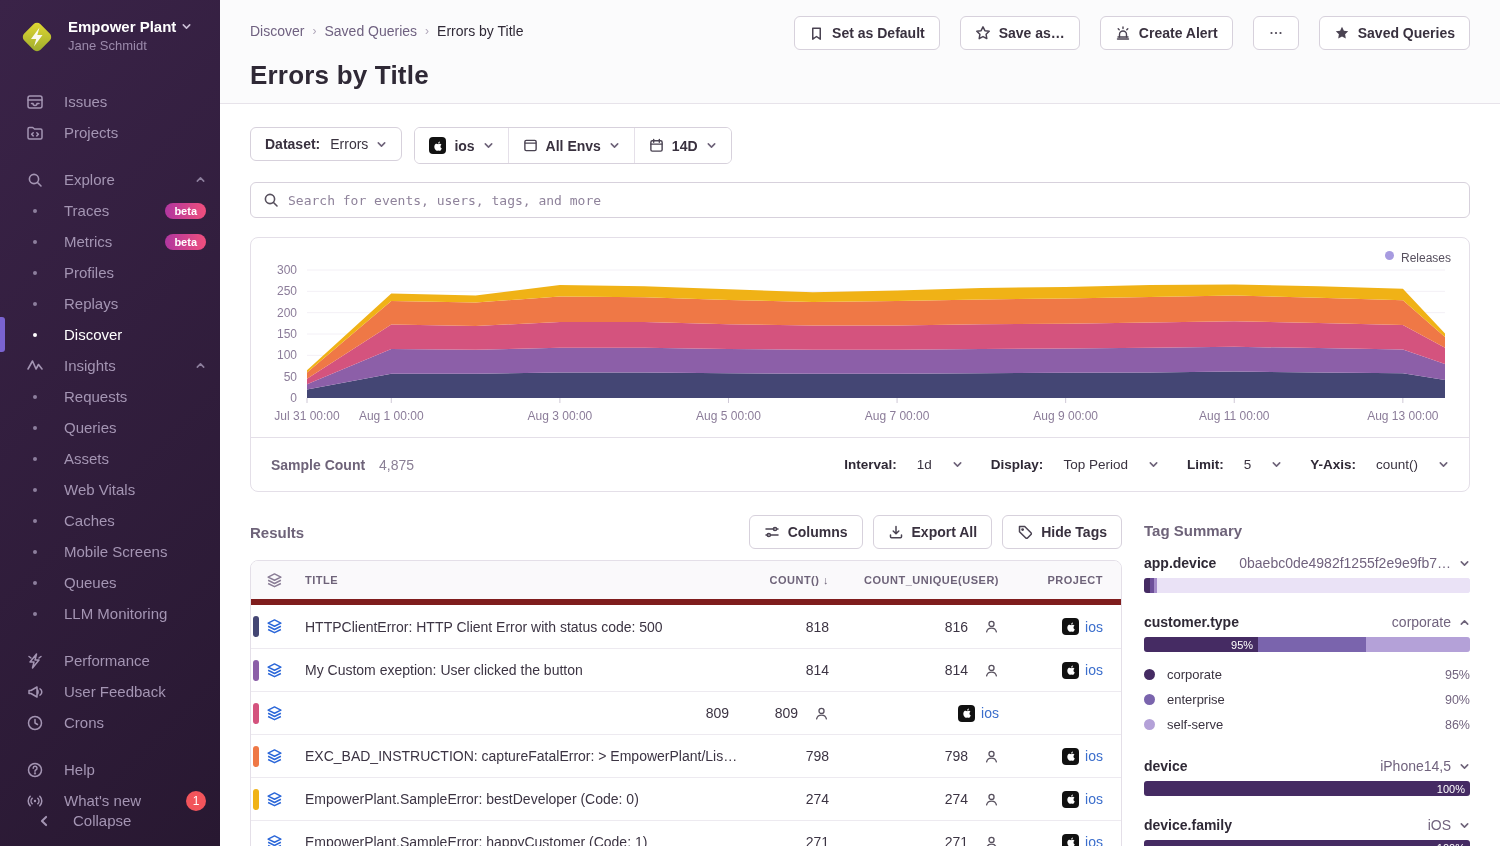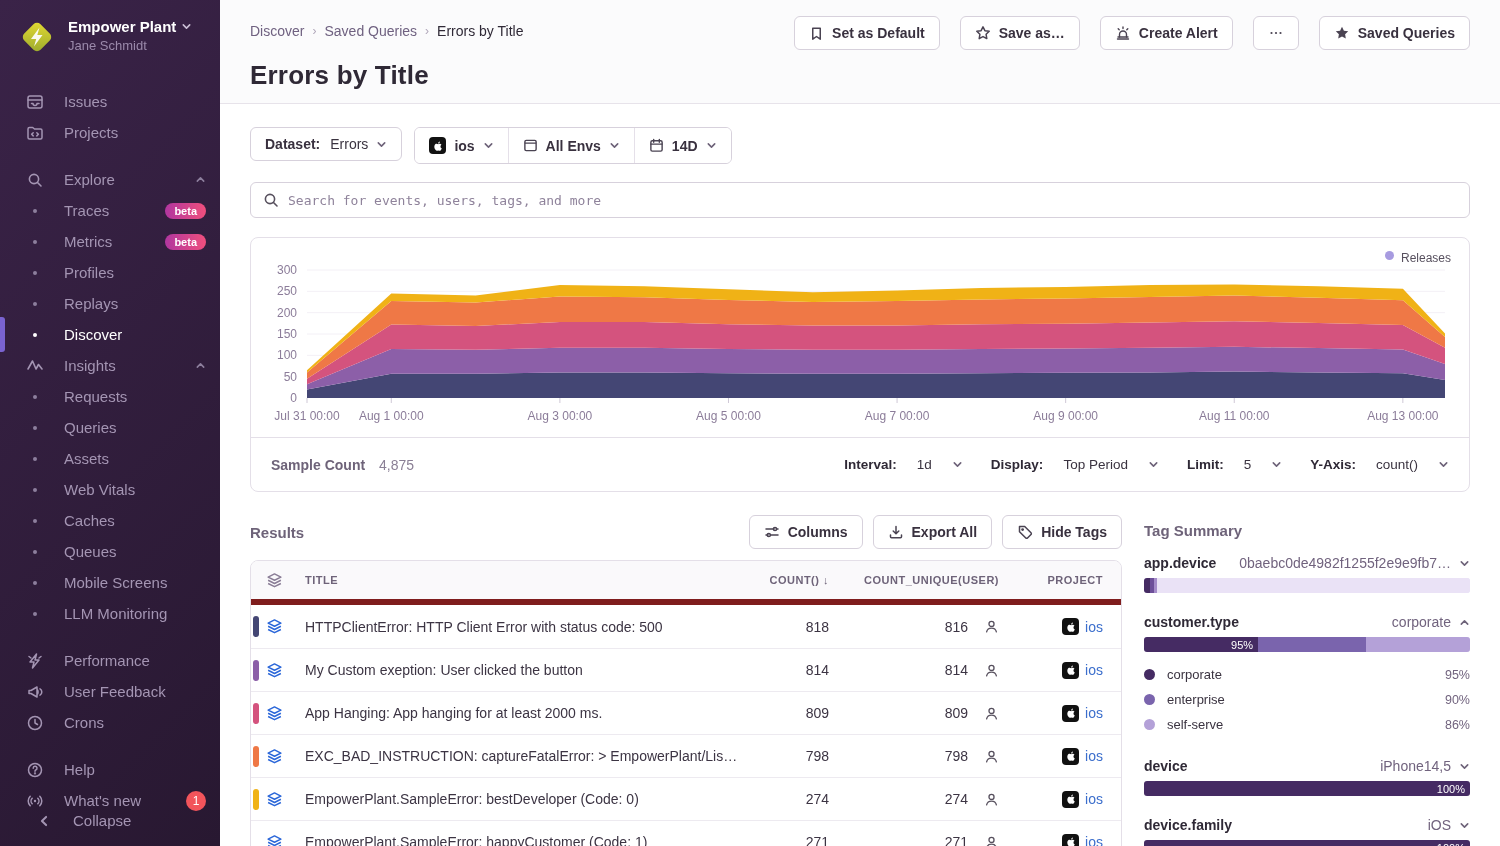--- a/index.html
+++ b/index.html
@@ -233,25 +233,25 @@
           <div class="nav-item">
             <span class="ndot"></span>
             <span class="nlabel">Web Vitals</span>
           </div>
           <div class="nav-item">
             <span class="ndot"></span>
             <span class="nlabel">Caches</span>
           </div>
           <div class="nav-item">
             <span class="ndot"></span>
+            <span class="nlabel">Mobile Screens</span>
+          </div>
+          <div class="nav-item">
+            <span class="ndot"></span>
             <span class="nlabel">Queues</span>
-          </div>
-          <div class="nav-item">
-            <span class="ndot"></span>
-            <span class="nlabel">Mobile Screens</span>
           </div>
           <div class="nav-item">
             <span class="ndot"></span>
             <span class="nlabel">LLM Monitoring</span>
           </div>
         </div>
         <div class="nav-section">
           <div class="nav-item">
             <span class="nico">
               <svg width="18" height="18" viewBox="0 0 18 18" fill="none" stroke="currentColor" stroke-width="1.5" stroke-linejoin="round">
@@ -636,21 +636,20 @@
                   </div>
                 </div>
                 <div class="t-row">
                   <span class="chip" style="background: rgb(212, 83, 126);"></span>
                   <div class="cell-icon">
                     <svg width="17" height="17" viewBox="0 0 16 16" fill="none" stroke="currentColor" stroke-width="1.4" stroke-linejoin="round">
                       <path d="M8 1.8 14 4.8 8 7.8 2 4.8z"></path>
                       <path d="M2 7.8l6 3 6-3M2 10.8l6 3 6-3"></path>
                     </svg>
                   </div>
-                  <div class="cell-title">App Hanging: App hanging for at least 2000 ms.</div>
                   <div class="cell-num">809</div>
                   <div class="cell-unique">
                     <span>809</span>
                     <span class="uico">
                       <svg width="15" height="15" viewBox="0 0 16 16" fill="none" stroke="currentColor" stroke-width="1.4" stroke-linecap="round">
                         <circle cx="8" cy="5.2" r="2.7"></circle>
                         <path d="M2.8 13.8c.6-2.6 2.7-4 5.2-4s4.6 1.4 5.2 4"></path>
                       </svg>
                     </span>
                   </div>

